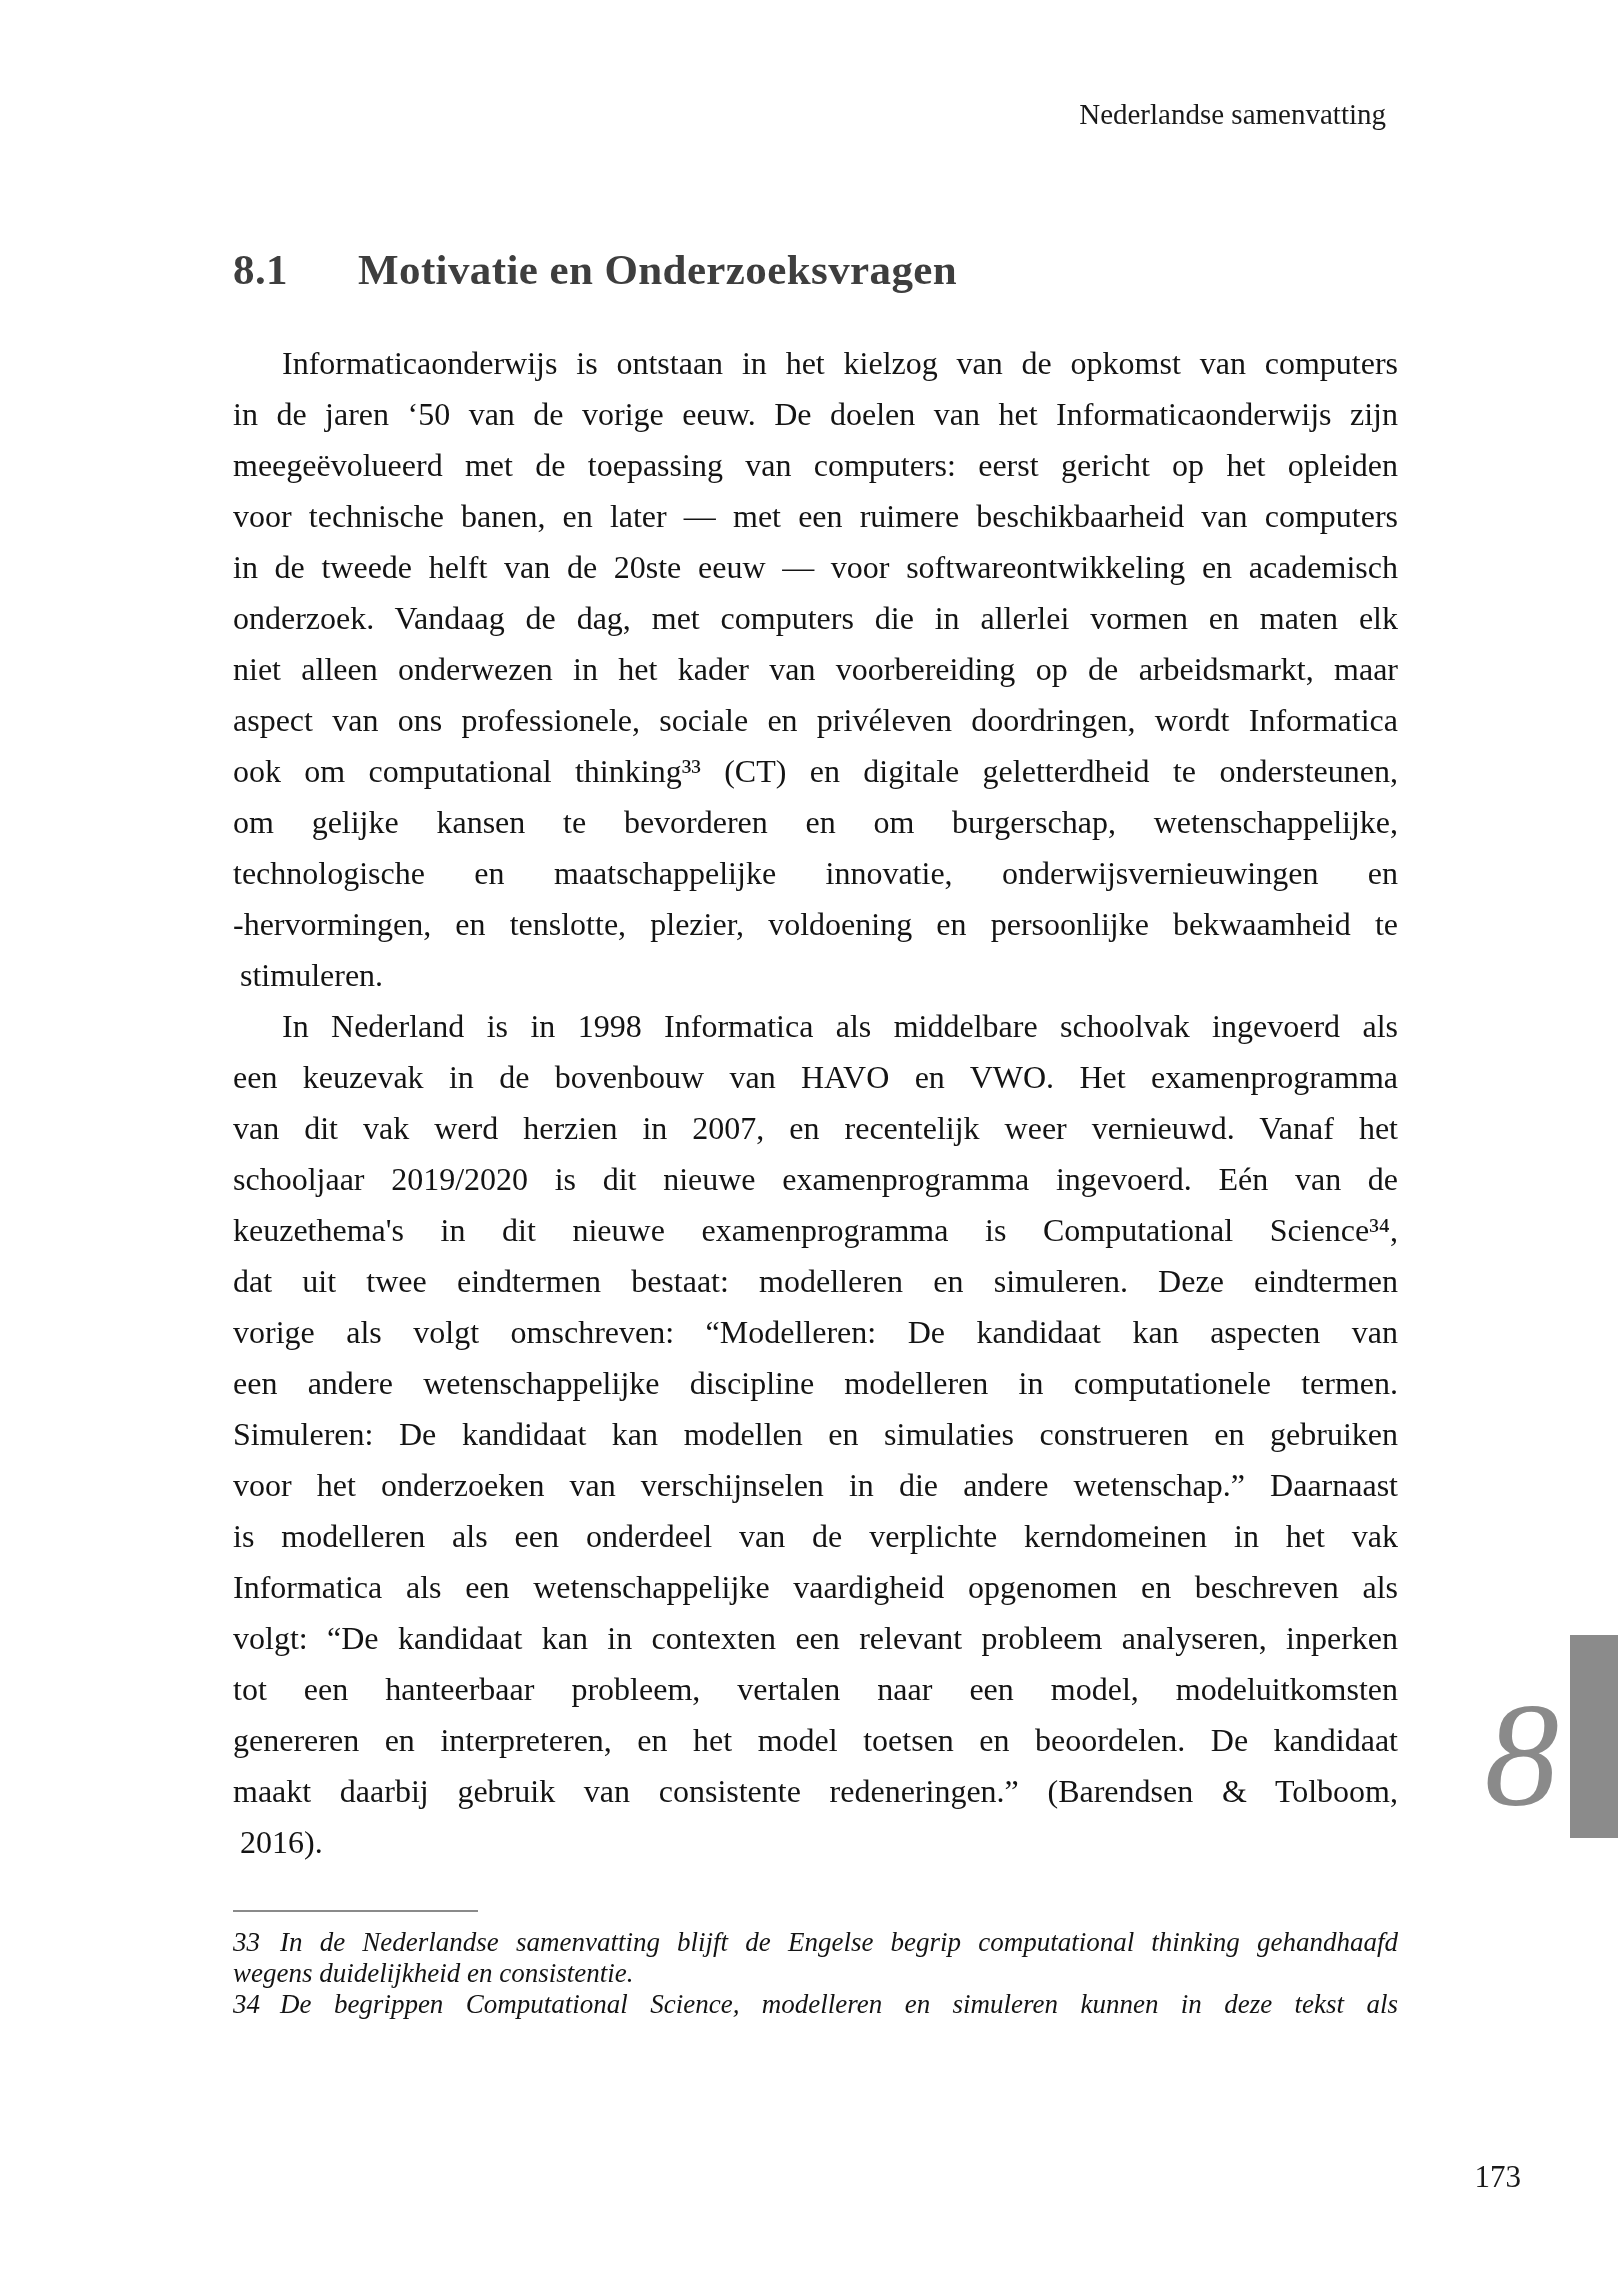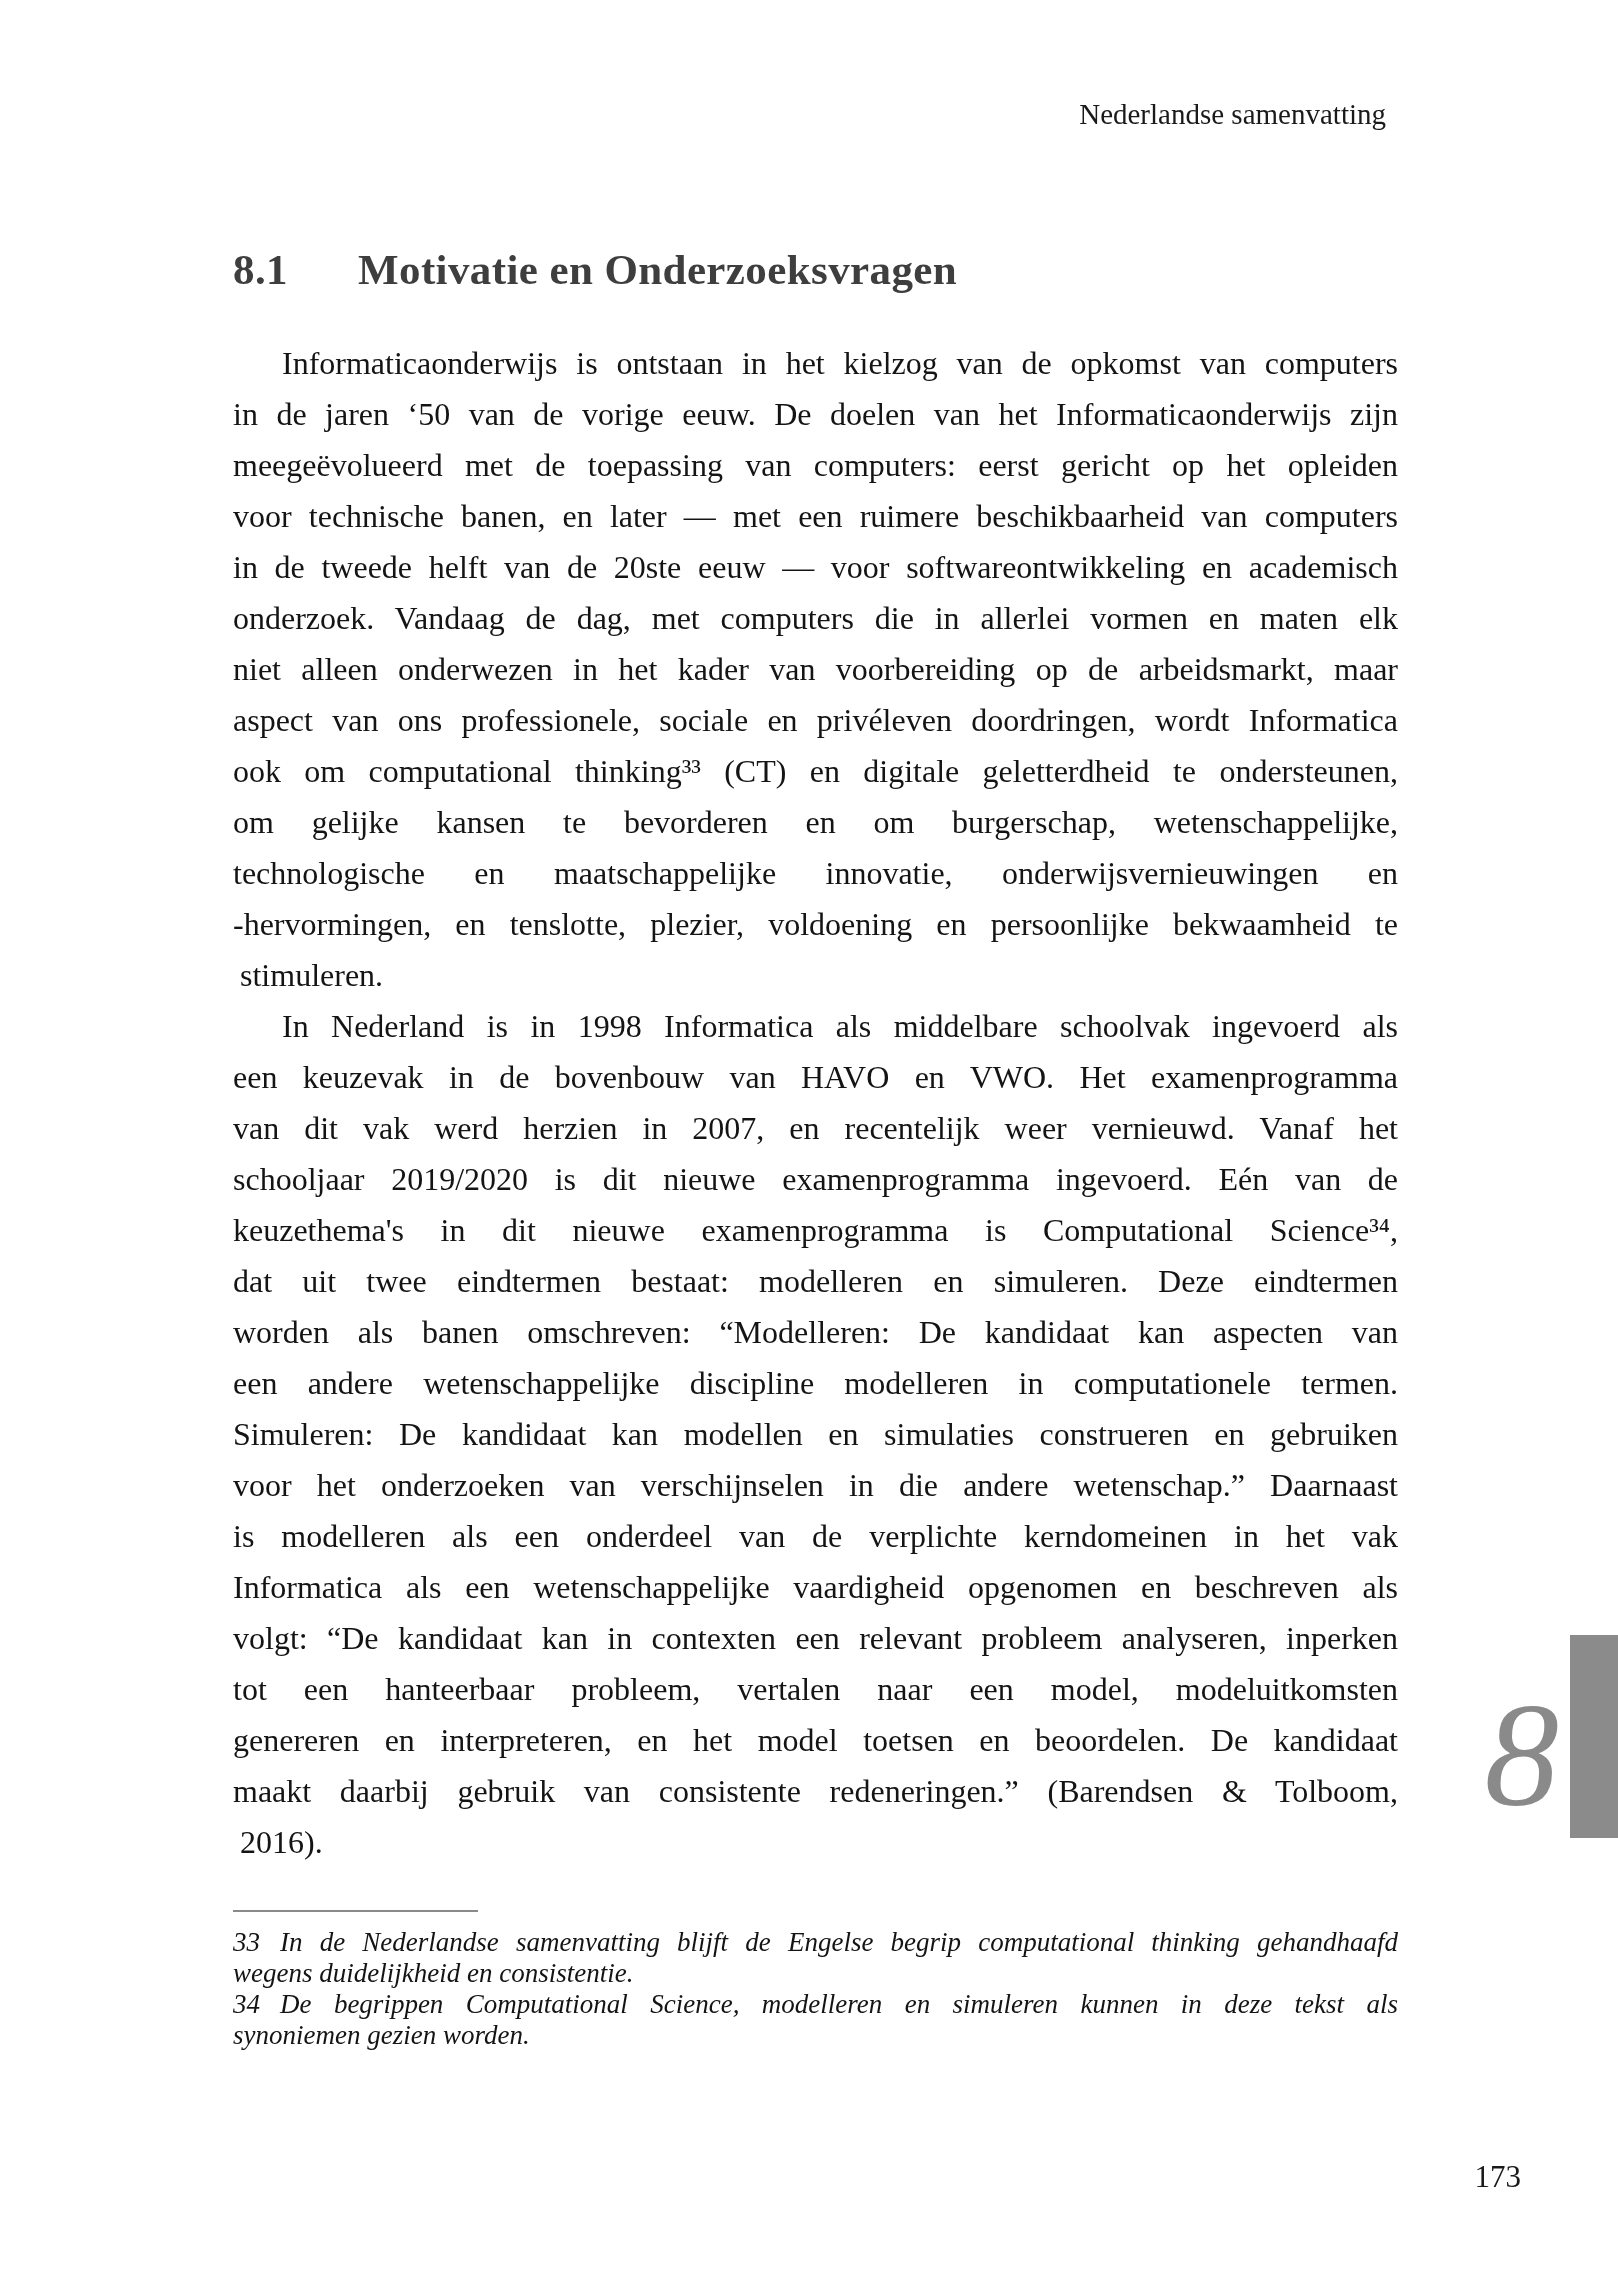--- a/index.html
+++ b/index.html
@@ -126,40 +126,39 @@
       <div class="line">om gelijke kansen te bevorderen en om burgerschap, wetenschappelijke,</div>
       <div class="line">technologische en maatschappelijke innovatie, onderwijsvernieuwingen en</div>
       <div class="line">-hervormingen, en tenslotte, plezier, voldoening en persoonlijke bekwaamheid te</div>
       <div class="line last">stimuleren.</div>
       <div class="line first">In Nederland is in 1998 Informatica als middelbare schoolvak ingevoerd als</div>
       <div class="line">een keuzevak in de bovenbouw van HAVO en VWO. Het examenprogramma</div>
       <div class="line">van dit vak werd herzien in 2007, en recentelijk weer vernieuwd. Vanaf het</div>
       <div class="line">schooljaar 2019/2020 is dit nieuwe examenprogramma ingevoerd. Eén van de</div>
       <div class="line">keuzethema's in dit nieuwe examenprogramma is Computational Science³⁴,</div>
       <div class="line">dat uit twee eindtermen bestaat: modelleren en simuleren. Deze eindtermen</div>
-      <div class="line">worden als banen omschreven: “Modelleren: De kandidaat kan aspecten van</div>
+      <div class="line">vorige als volgt omschreven: “Modelleren: De kandidaat kan aspecten van</div>
       <div class="line">een andere wetenschappelijke discipline modelleren in computationele termen.</div>
       <div class="line">Simuleren: De kandidaat kan modellen en simulaties construeren en gebruiken</div>
       <div class="line">voor het onderzoeken van verschijnselen in die andere wetenschap.” Daarnaast</div>
       <div class="line">is modelleren als een onderdeel van de verplichte kerndomeinen in het vak</div>
       <div class="line">Informatica als een wetenschappelijke vaardigheid opgenomen en beschreven als</div>
       <div class="line">volgt: “De kandidaat kan in contexten een relevant probleem analyseren, inperken</div>
       <div class="line">tot een hanteerbaar probleem, vertalen naar een model, modeluitkomsten</div>
       <div class="line">genereren en interpreteren, en het model toetsen en beoordelen. De kandidaat</div>
       <div class="line">maakt daarbij gebruik van consistente redeneringen.” (Barendsen &amp; Tolboom,</div>
       <div class="line last">2016).</div>
     </div>
 
   <div class="footnote-rule"></div>
 
   <div class="footnotes" id="footnotes">
       <div class="fn-line"><span class="fn-num">33</span>In de Nederlandse samenvatting blijft de Engelse begrip computational thinking gehandhaafd</div>
       <div class="fn-line last">wegens duidelijkheid en consistentie.</div>
       <div class="fn-line"><span class="fn-num">34</span>De begrippen Computational Science, modelleren en simuleren kunnen in deze tekst als</div>
-      <div class="fn-line last">synoniemen gezien worden.</div>
     </div>
 
   <div class="chapter-number">8</div>
 
   <div class="chapter-bar"></div>
 
   <div class="page-number">173</div>
 
 </div>
 

